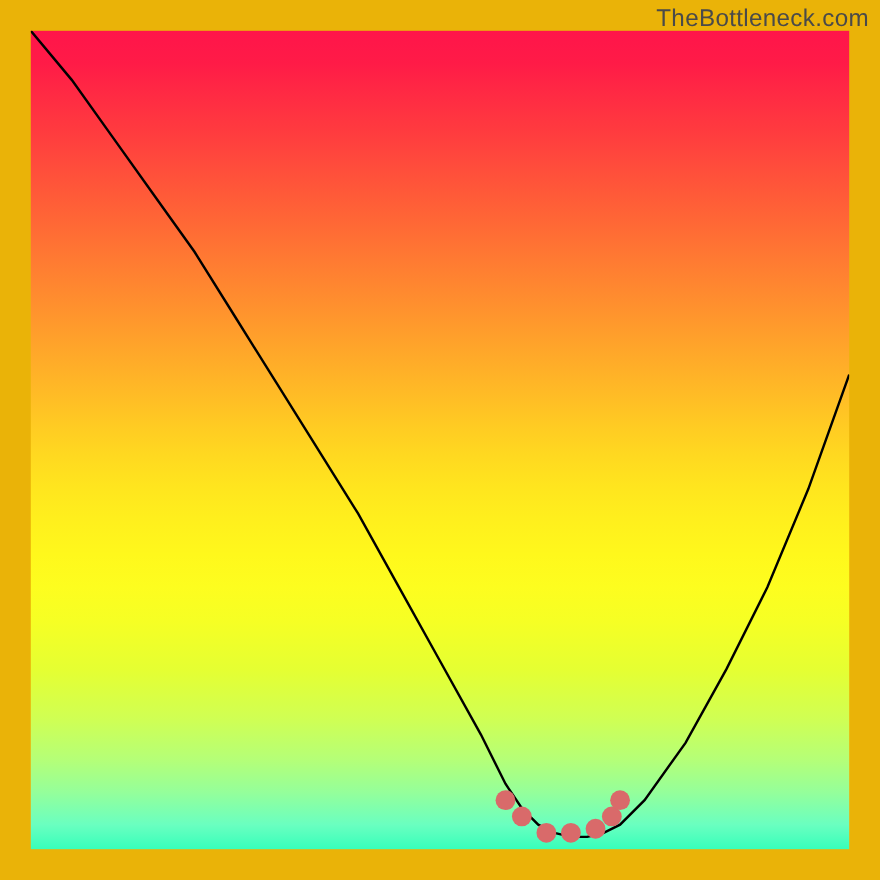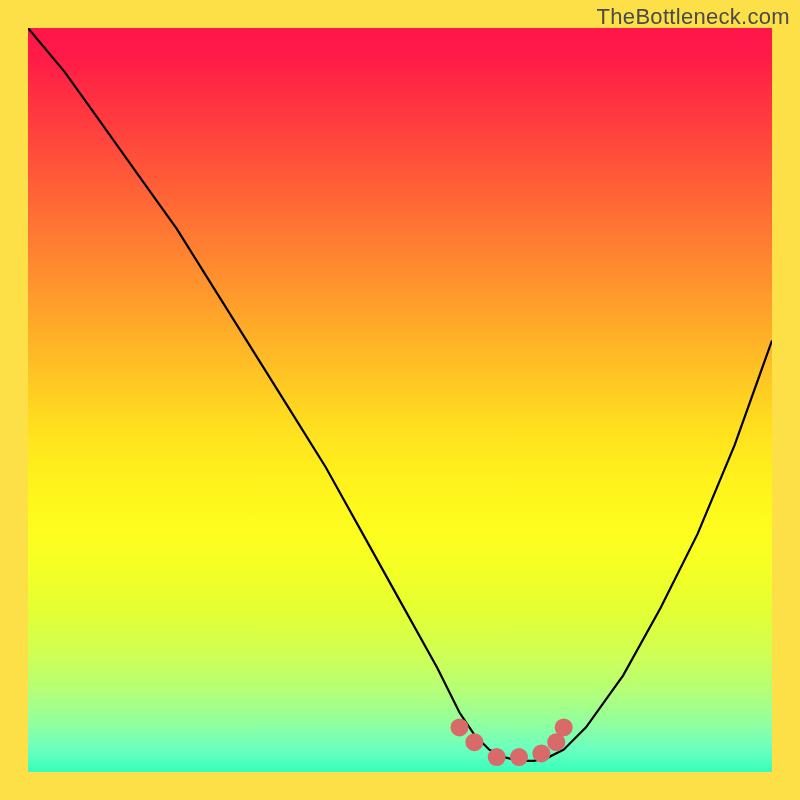--- a/index.html
+++ b/index.html
@@ -1,17 +1,17 @@
 <!DOCTYPE html>
 <html><head>
 <meta charset="utf-8">
 <style>
   * { margin: 0; padding: 0; box-sizing: border-box; }
   body { width: 800px; height: 800px; overflow: hidden; background: #000; font-family: Arial, sans-serif; }
-  .frame { position: relative; width: 800px; height: 800px; background: #fde047; }
+  .frame { position: relative; width: 800px; height: 800px; background: #eab308; }
   .plot-area {
     position: absolute;
     left: 28px;
     top: 28px;
     width: 744px;
     height: 744px;
     background: linear-gradient(to bottom,
       #ff154a 0%,
       #ff1b47 4%,
       #ff2b43 8%,

